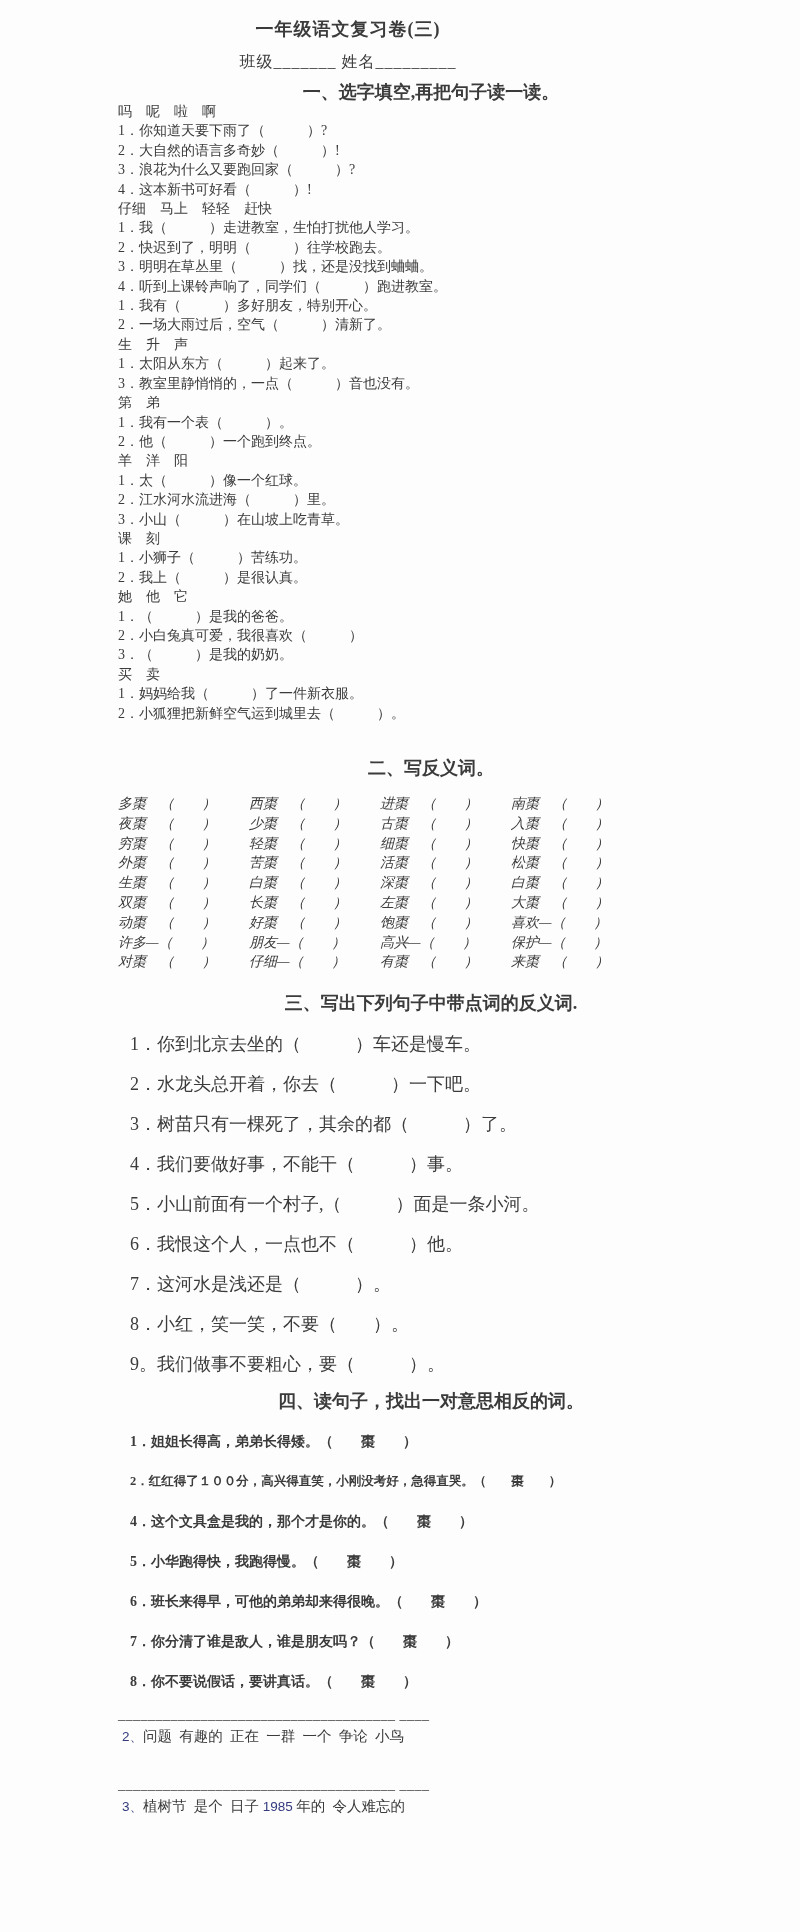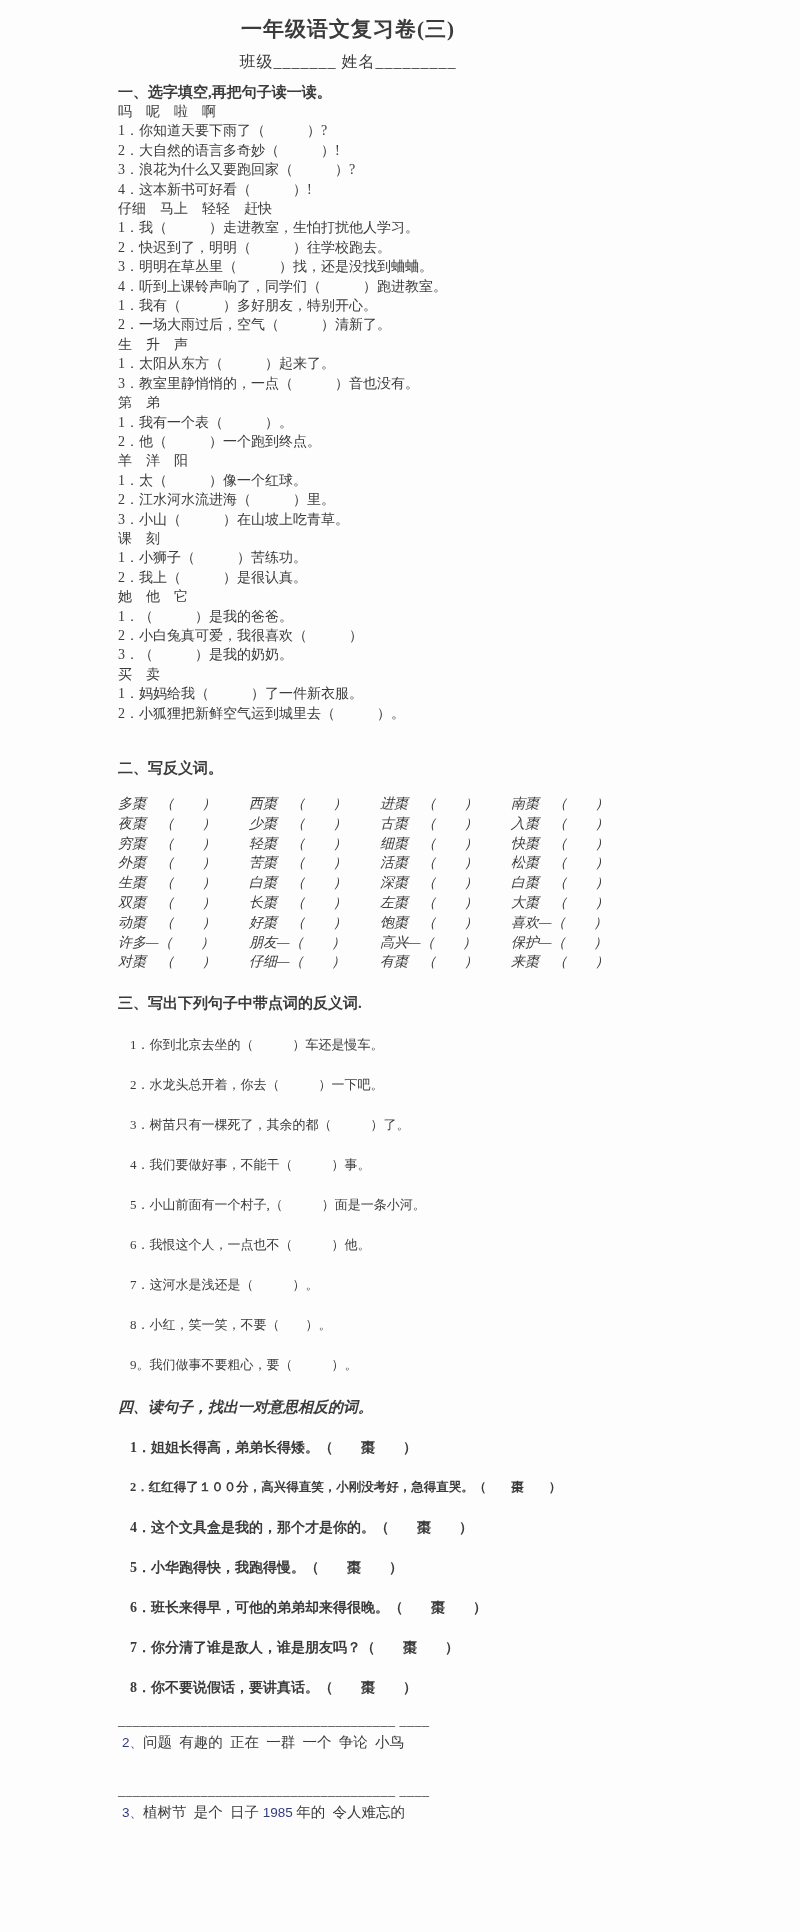--- a/index.html
+++ b/index.html
@@ -9,37 +9,38 @@
     background:#fdfdfd;
     color:#3b3b3b;
     font-family:"Liberation Serif","DejaVu Serif",serif;
     overflow:hidden;
     box-sizing:border-box;
     padding:16px 56px 0 118px;
   }
   .center-block{width:460px;text-align:center;}
   .title{
     margin:0;
-    font-size:21px;
+    font-size:18px;
     font-weight:bold;
     letter-spacing:1px;
     line-height:26px;
   }
   .byline{
     margin-top:9px;
     font-size:16px;
     letter-spacing:1px;
     line-height:21px;
     white-space:pre-wrap;
   }
   .heading{
     font-weight:bold;
-    font-size:15px;
+    font-size:18px;
     line-height:19px;
     white-space:pre-wrap;
+    text-align:center;
   }
   .sec1 .heading{margin-top:11px;}
   .sec1 .line{
     font-size:14px;
     line-height:19.4px;
     white-space:pre-wrap;
   }
   .sec2 .heading{margin-top:36px;}
   .sec2 .grid{
     margin-top:16px;
@@ -49,26 +50,26 @@
   }
   .sec2 .cell{
     font-size:14px;
     line-height:19.8px;
     white-space:pre;
   }
   .sec3 .heading{margin-top:22px;}
   .sec3 .item{
     margin-top:21px;
     padding-left:12px;
-    font-size:13px;
+    font-size:18px;
     line-height:19px;
     white-space:pre-wrap;
   }
   .sec3 .item:first-of-type{margin-top:22px;}
-  .sec4 .heading{margin-top:24px;font-style:italic;}
+  .sec4 .heading{margin-top:18px;}
   .sec4 .item{
     margin-top:21px;
     padding-left:12px;
     font-size:14px;
     line-height:19px;
     white-space:pre-wrap;
     font-weight:bold;
   }
   .sec4 .item.small{font-size:12.5px;}
   .underline{

